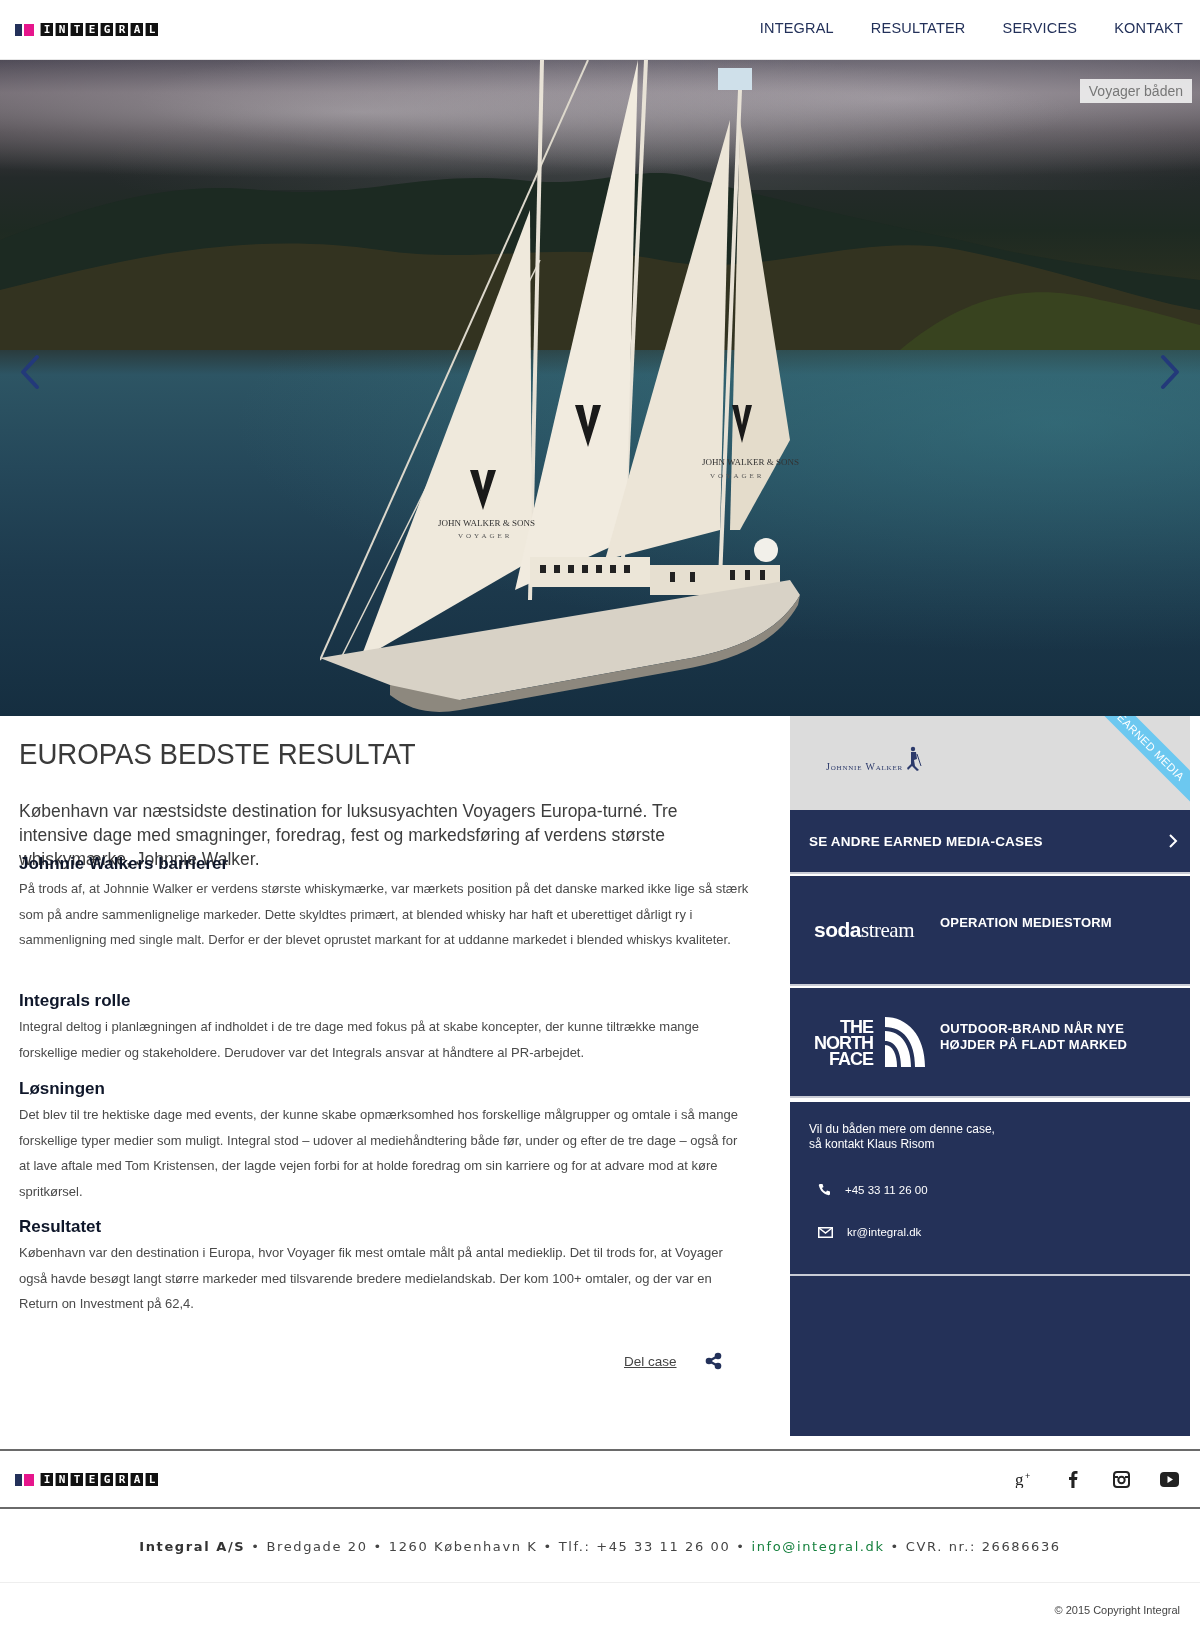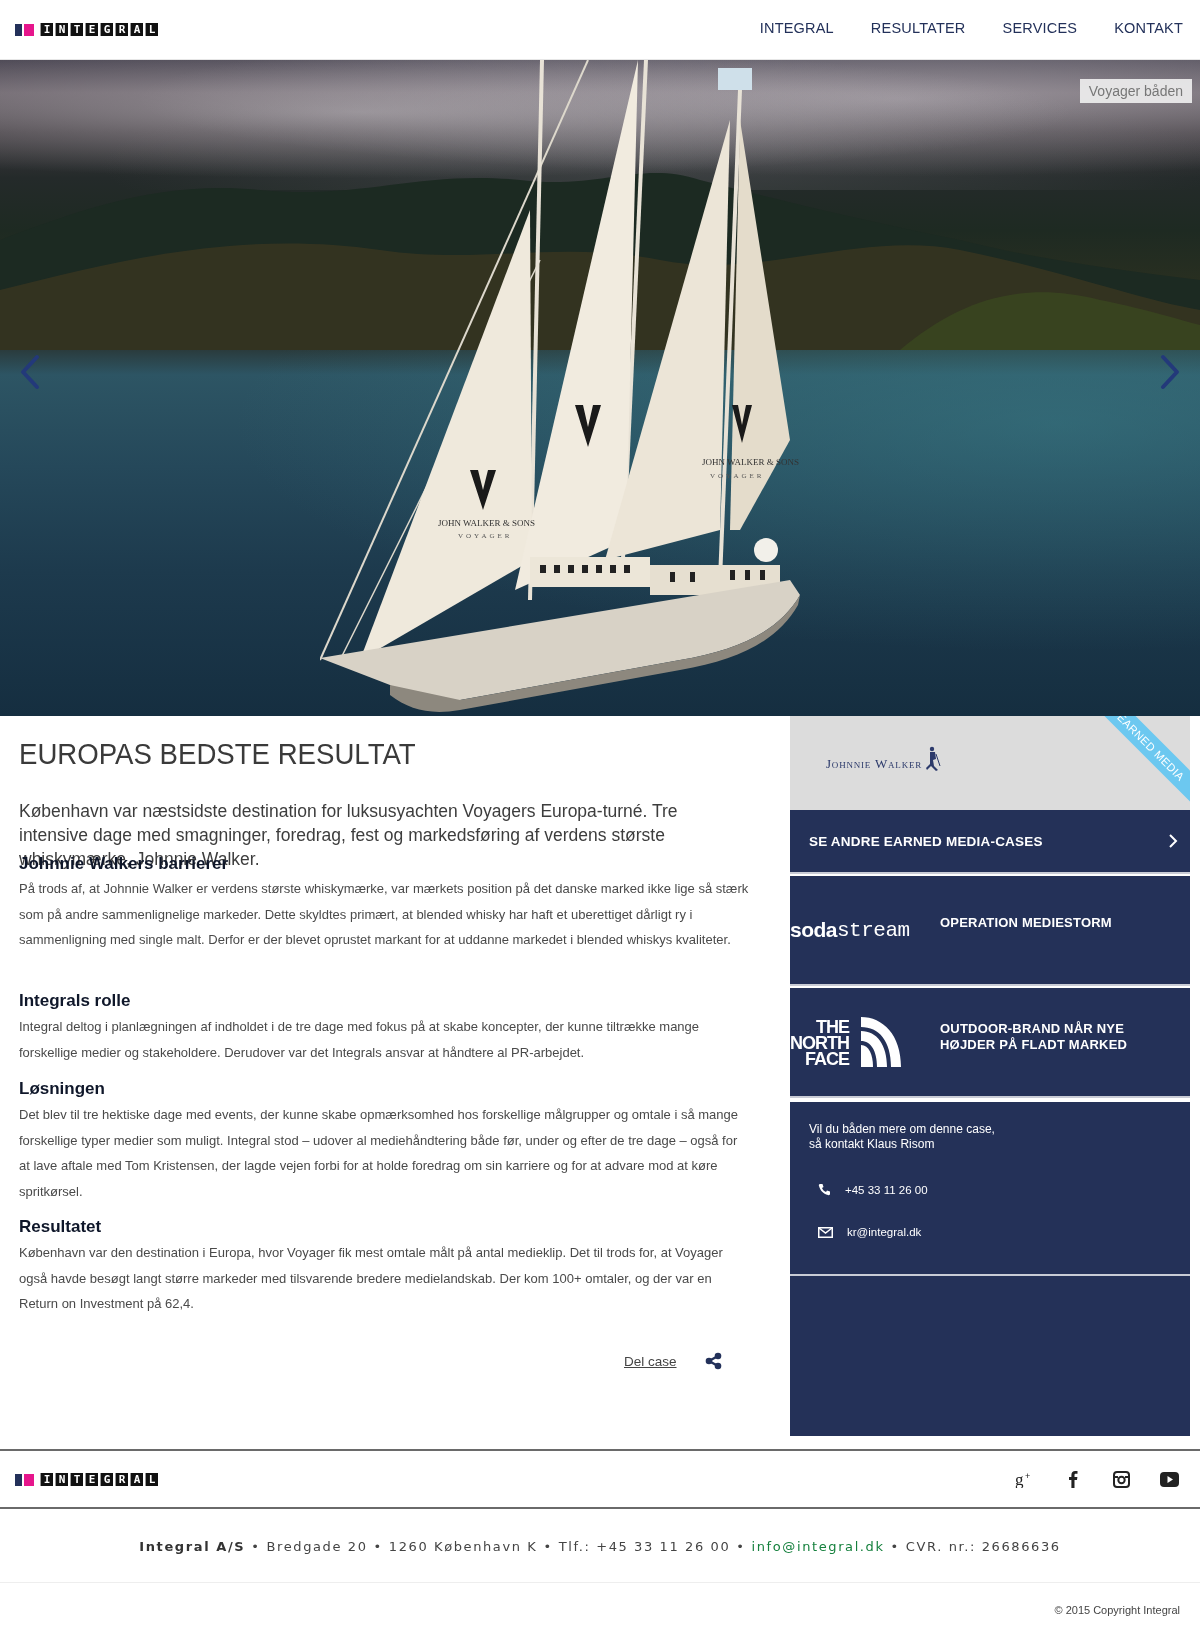--- a/index.html
+++ b/index.html
@@ -40,26 +40,26 @@
   .title { position: absolute; left: 19px; top: 21px; font-family: "Liberation Sans", sans-serif; font-size: 30px; font-weight: normal; color: #3a3a3a; letter-spacing: 0px; white-space: nowrap; transform: scaleX(0.92); transform-origin: left; }
   .lead { position: absolute; left: 19px; top: 83px; width: 700px; font-family: "Liberation Sans", sans-serif; font-size: 17.5px; line-height: 24px; color: #3d3d3d; }
   .section-h { position: absolute; left: 19px; font-family: "Liberation Sans", sans-serif; font-size: 17px; color: #0f172a; }
   .section-p { position: absolute; left: 19px; width: 730px; font-family: "Liberation Sans", sans-serif; font-size: 13px; line-height: 25.5px; color: #4a4a4a; }
   .share { position: absolute; left: 624px; top: 636px; display: flex; align-items: center; gap: 28px; font-family: "Liberation Sans", sans-serif; font-size: 13.5px; color: #444; text-decoration: underline; }
 
   
   .side { position: absolute; left: 790px; top: 716px; width: 400px; height: 730px; }
   .side-brand { position: absolute; left: 0; top: 0; width: 400px; height: 94px; background: #dcdcdc; overflow: hidden; }
   .jw { position: absolute; left: 36px; top: 30px; display: flex; align-items: flex-end; gap: 3px; }
-  .jw-text { font-family: "Liberation Serif", serif; font-size: 13px; color: #2c3a6b; letter-spacing: 0.8px; font-variant: small-caps; }
+  .jw-text { font-family: "Liberation Serif", serif; font-size: 10px; color: #2c3a6b; letter-spacing: 0.8px; font-variant: small-caps; }
   .ribbon { position: absolute; right: -46px; top: 20px; width: 170px; height: 22px; background: #6cc8f0; transform: rotate(45deg); color: #fff; font-family: "Liberation Sans", sans-serif; font-size: 11px; text-align: center; line-height: 22px; letter-spacing: 0.5px; }
   .side-link { position: absolute; left: 0; top: 94px; width: 400px; height: 64px; background: #243158; display: flex; align-items: center; justify-content: space-between; padding: 0 12px 0 19px; border-bottom: 2px solid #c9ccd6; cursor: pointer; }
   .side-link span { font-family: "Liberation Sans", sans-serif; font-size: 13.5px; color: #fff; font-weight: 600; letter-spacing: 0.2px; }
   .case-card { position: absolute; left: 0; width: 400px; height: 110px; background: #243158; border-bottom: 2px solid #c9ccd6; display: flex; align-items: center; cursor: pointer; }
-  .case-logo { width: 150px; padding-left: 0; display: flex; align-items: center; }
+  .case-logo { width: 150px; padding-left: 24px; display: flex; align-items: center; }
   .case-title { font-family: "Liberation Sans", sans-serif; font-size: 13px; font-weight: 600; color: #fff; line-height: 16px; width: 240px; letter-spacing: 0.2px; }
   .contact { position: absolute; left: 0; top: 386px; width: 400px; height: 334px; background: #243158; padding: 20px 19px; }
   .contact .intro { font-family: "Liberation Sans", sans-serif; font-size: 12px; color: #fff; line-height: 15px; }
   .contact .row { position: absolute; left: 28px; display: flex; align-items: center; gap: 14px; font-family: "Liberation Sans", sans-serif; font-size: 11.5px; color: #fff; }
   .contact .divider { position: absolute; left: 0; top: 172px; width: 400px; height: 2px; background: #c9ccd6; }
   .side-right-edge { position: absolute; left: 1190px; top: 716px; width: 10px; height: 730px; background: #fff; }
 
   
   .footer-top { position: absolute; left: 0; top: 1449px; width: 1200px; height: 60px; border-top: 2px solid #6a6a6a; border-bottom: 2px solid #6a6a6a; background: #fff; }
   .footer-top .logo { left: 15px; top: 22px; }
@@ -210,21 +210,21 @@
   <div class="side-link">
     <span>SE ANDRE EARNED MEDIA-CASES</span>
     <svg width="10" height="16" viewBox="0 0 10 16">
         <path d="M2,2 L8,8 L2,14" fill="none" stroke="#fff" stroke-width="2"></path>
       </svg>
   </div>
 
   <div class="case-card" style="top:160px">
     <div class="case-logo">
       <span style="font-family:'Liberation Sans',sans-serif;font-size:21px;color:#fff;font-weight:bold;letter-spacing:-0.5px">soda</span>
-        <span style="font-family:Liberation Mono, monospace;font-size:21px;color:#fff;letter-spacing:-0.5px">stream</span>
+        <span style="font-family:Liberation Serif, serif;font-size:21px;color:#fff;letter-spacing:-0.5px">stream</span>
     </div>
     <div class="case-title" style="margin-top:-14px">OPERATION MEDIESTORM</div>
   </div>
 
   <div class="case-card" style="top:272px">
     <div class="case-logo">
       <div style="display:flex;align-items:flex-end;gap:12px">
         <div style="font-family:'Liberation Sans',sans-serif;font-weight:bold;color:#fff;font-size:18px;line-height:16px;text-align:right;letter-spacing:-1px">
           <div>THE</div>
           <div>NORTH</div>

